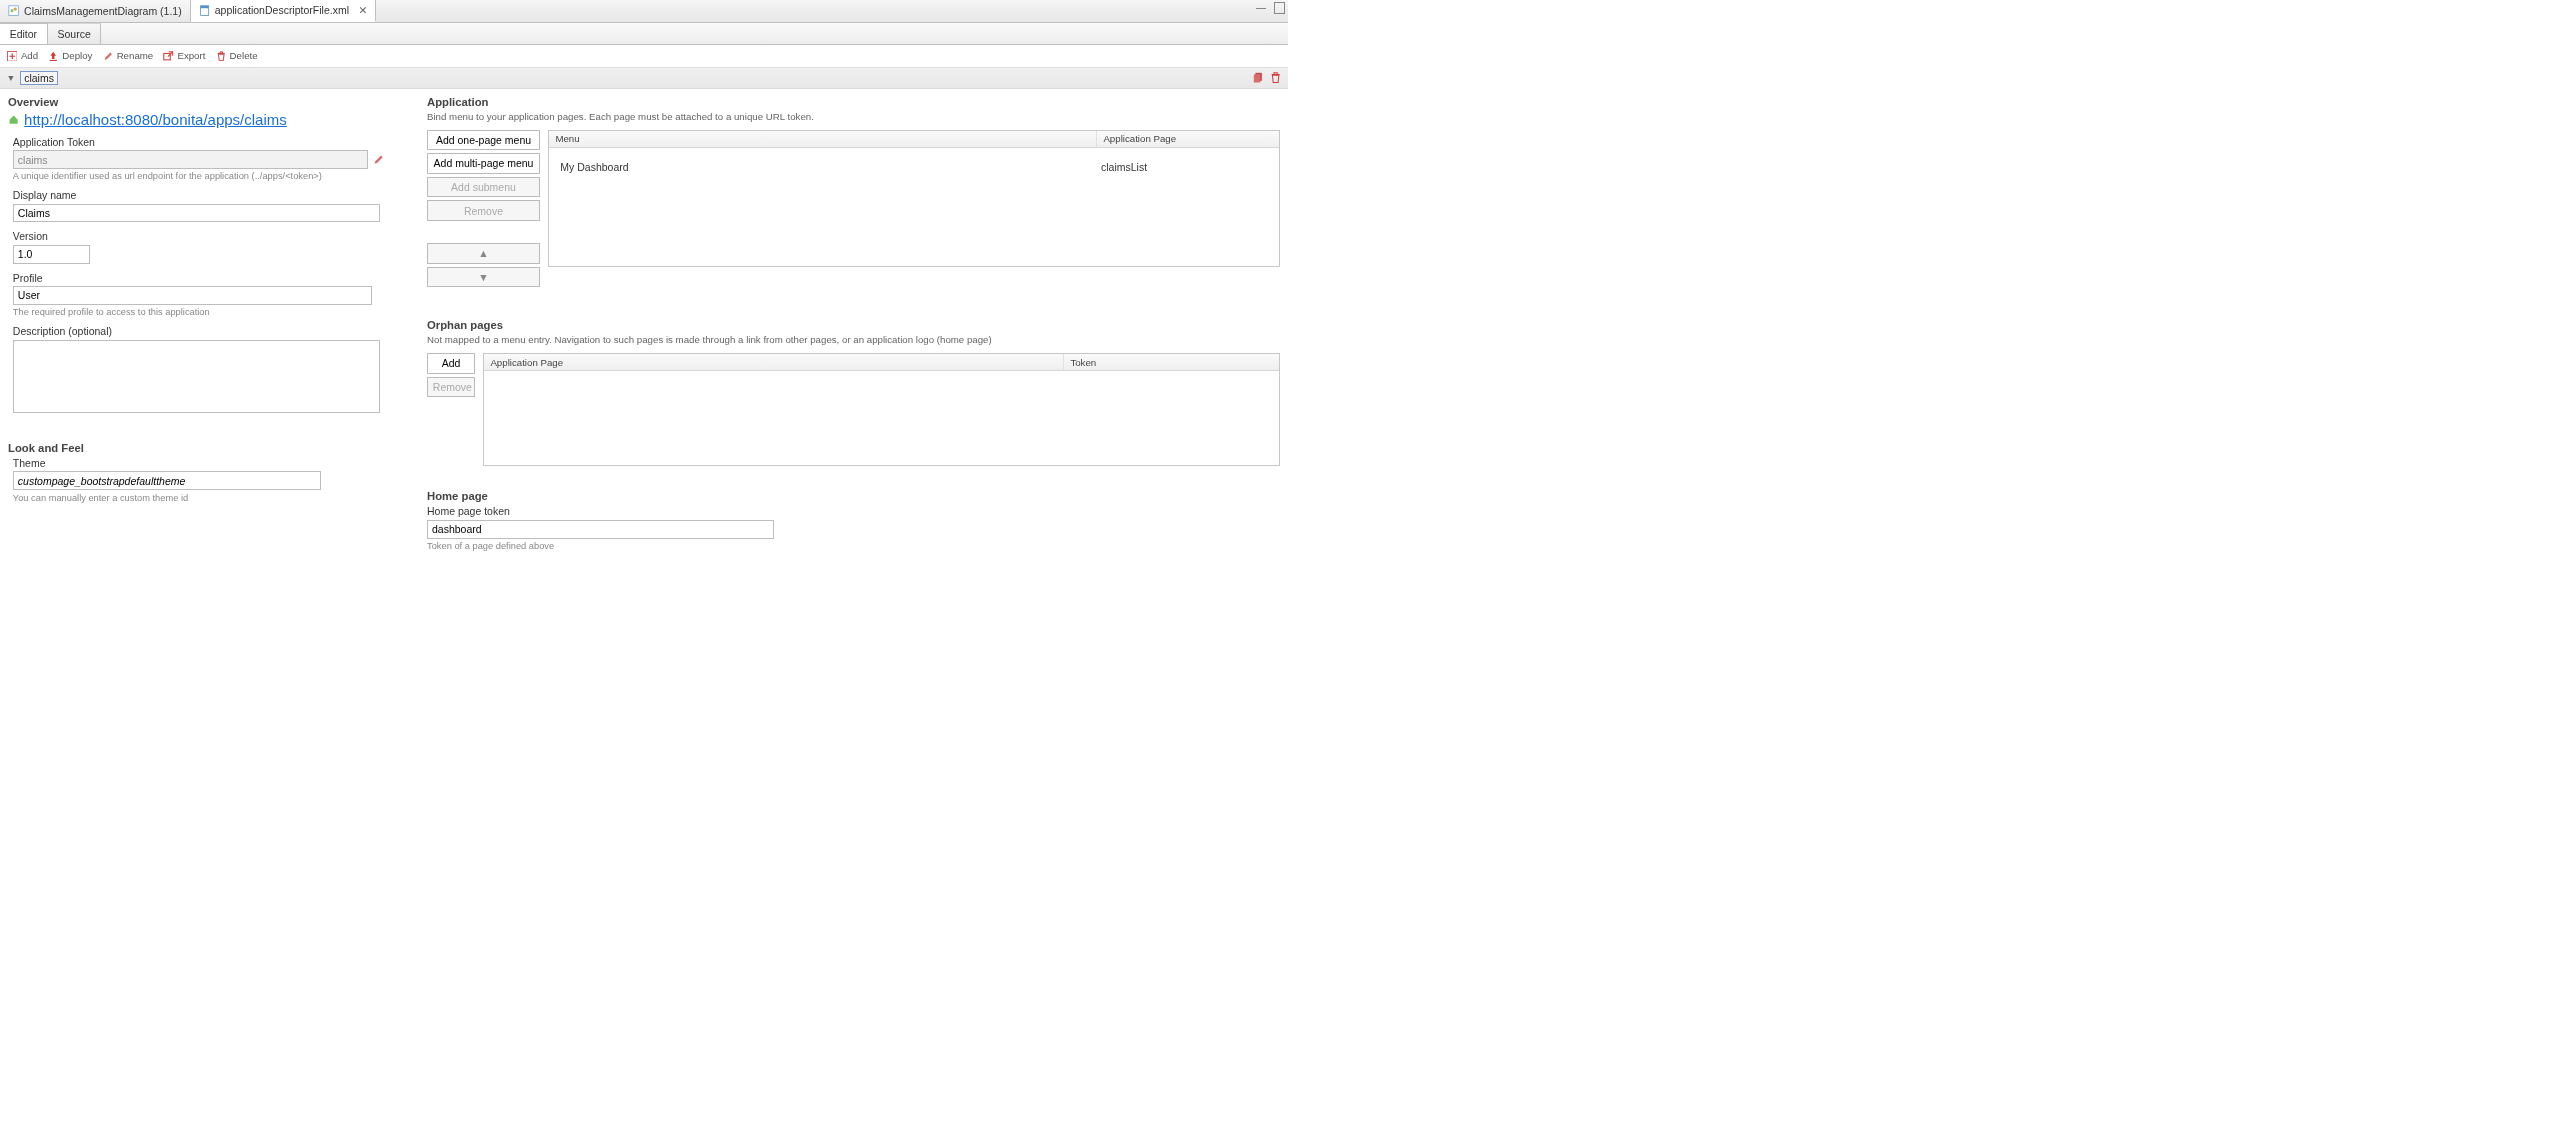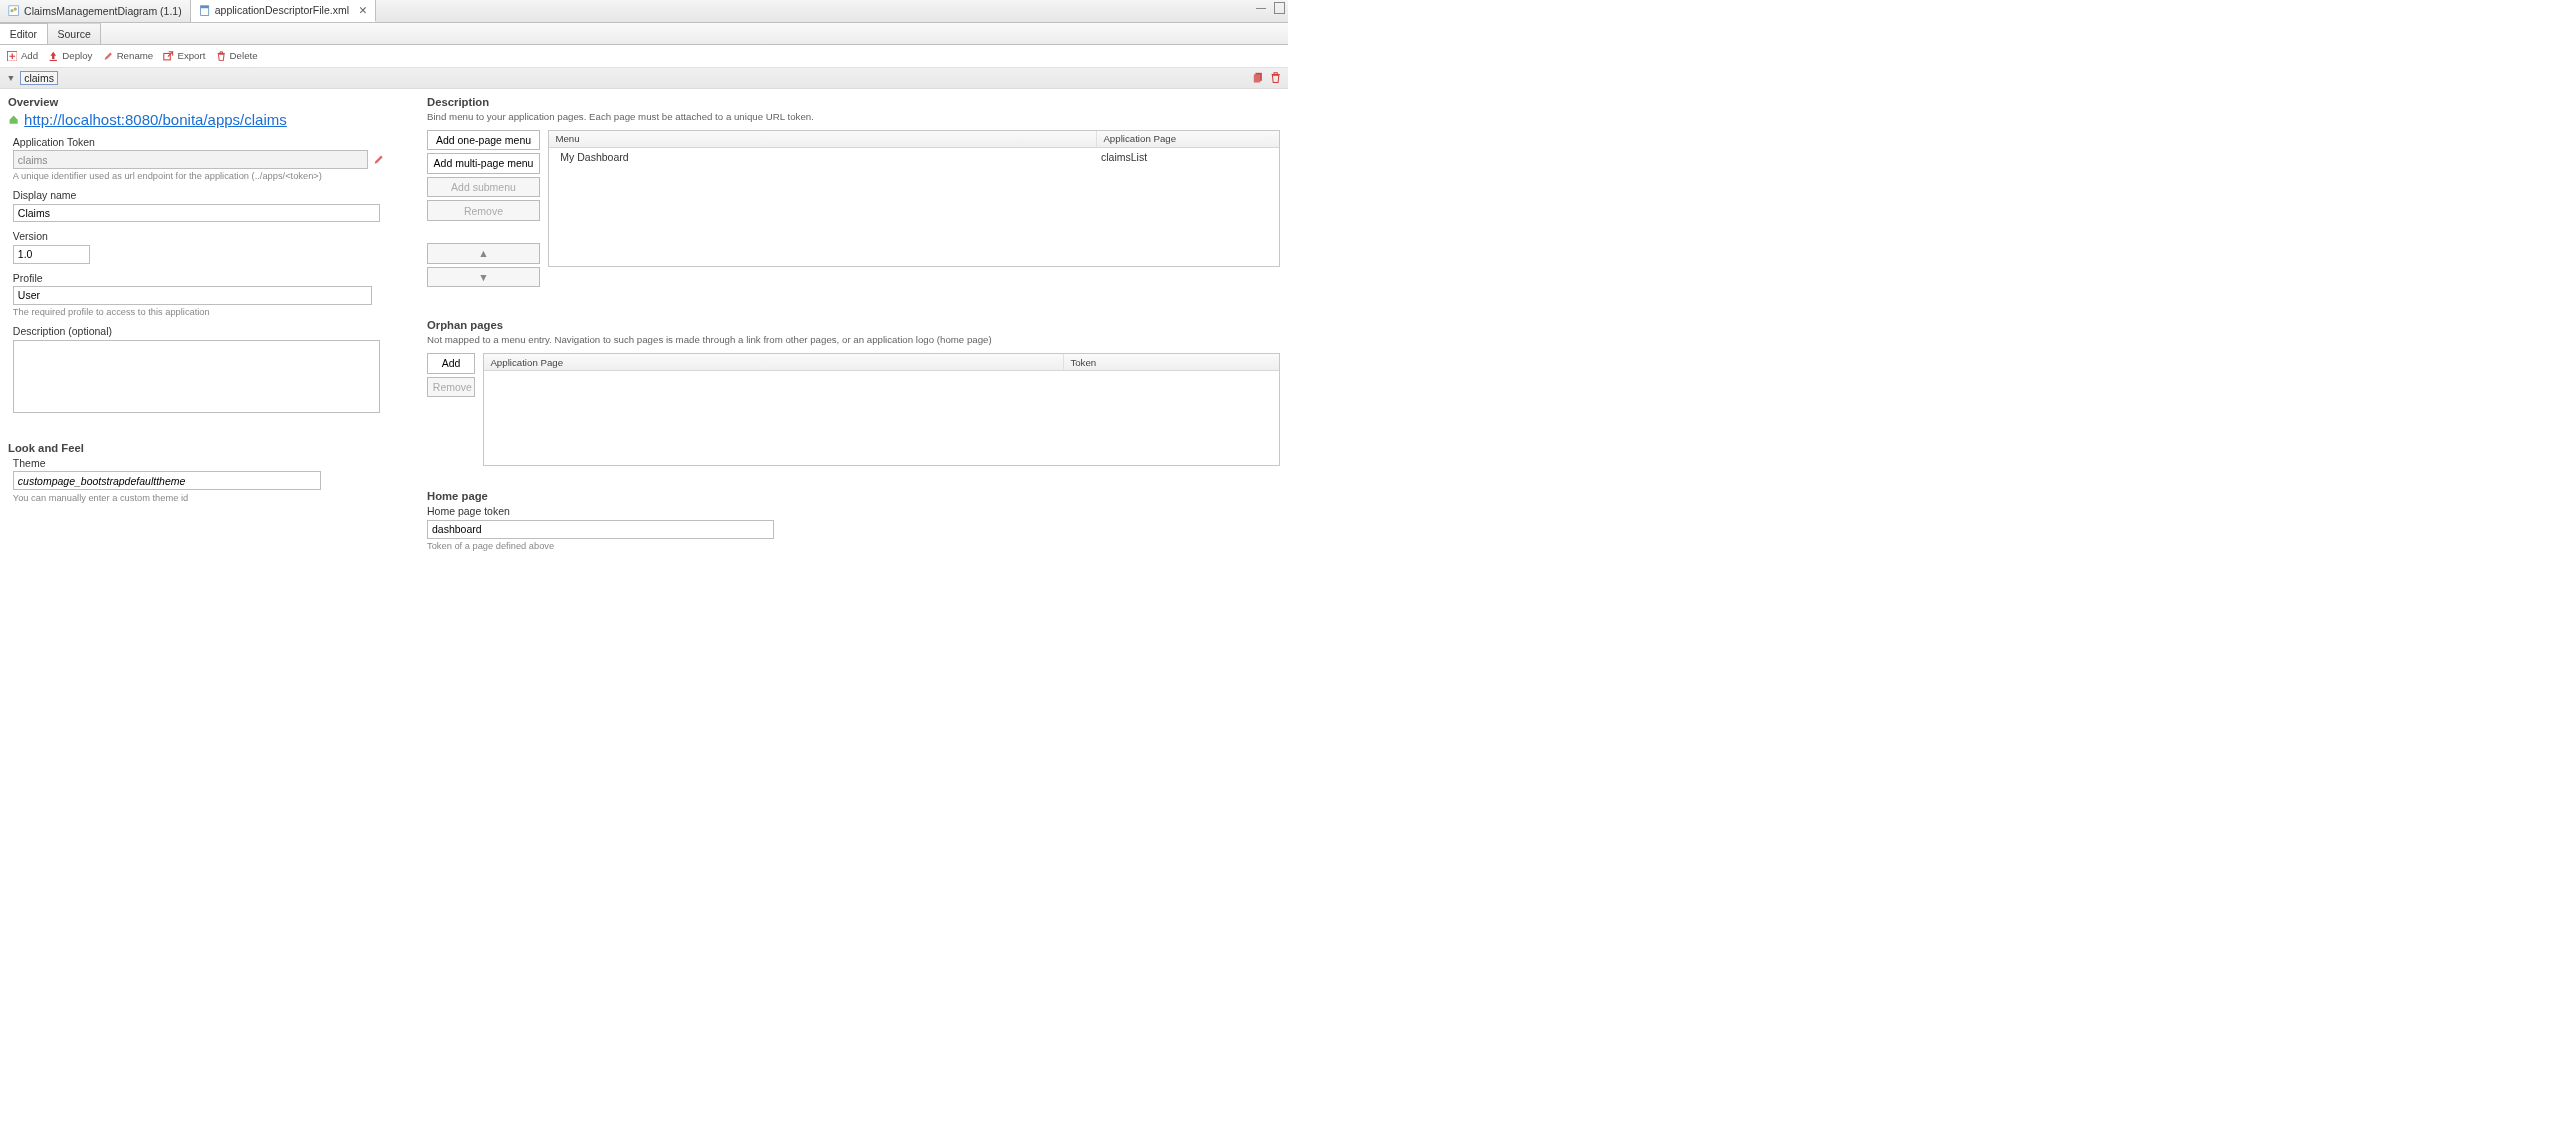--- a/index.html
+++ b/index.html
@@ -210,21 +210,21 @@
     border-bottom: 0.8px solid #d6d6d6;
     font-size: 9.7px;
     color: #444;
   }
   .nav-table .th {
     padding: 2.4px 6.4px;
     border-right: 0.8px solid #e0e0e0;
   }
   .nav-table .trow {
     display: flex;
-    padding: 2px 0;
+    padding: 12px 0;
     font-size: 10.5px;
   }
   .nav-table .td {
     padding: 1.6px 6.4px 1.6px 11.3px;
   }
   .orphan-panel {
     display: flex;
     gap: 8px;
     align-items: flex-start;
   }
@@ -423,21 +423,21 @@
 
 
       <div class="field" style="margin-left:4.8px;">
         <label>Theme</label>
         <input type="text" style="width: 308px; font-style: italic;" value="custompage_bootstrapdefaulttheme">
         <div class="hint">You can manually enter a custom theme id</div>
       </div>
     </div>
 
     <div class="rightcol">
-      <h3 class="section">Description</h3>
+      <h3 class="section">Application</h3>
       <div class="section-desc">Bind menu to your application pages. Each page must be attached to a unique URL token.</div>
 
       <div class="nav-panel">
         <div class="nav-buttons">
           <button>Add one-page menu</button>
           <button>Add multi-page menu</button>
           <button disabled="">Add submenu</button>
           <button disabled="">Remove</button>
           <div style="height:16px;"></div>
           <button disabled="" style="color:#888;">▲</button>

